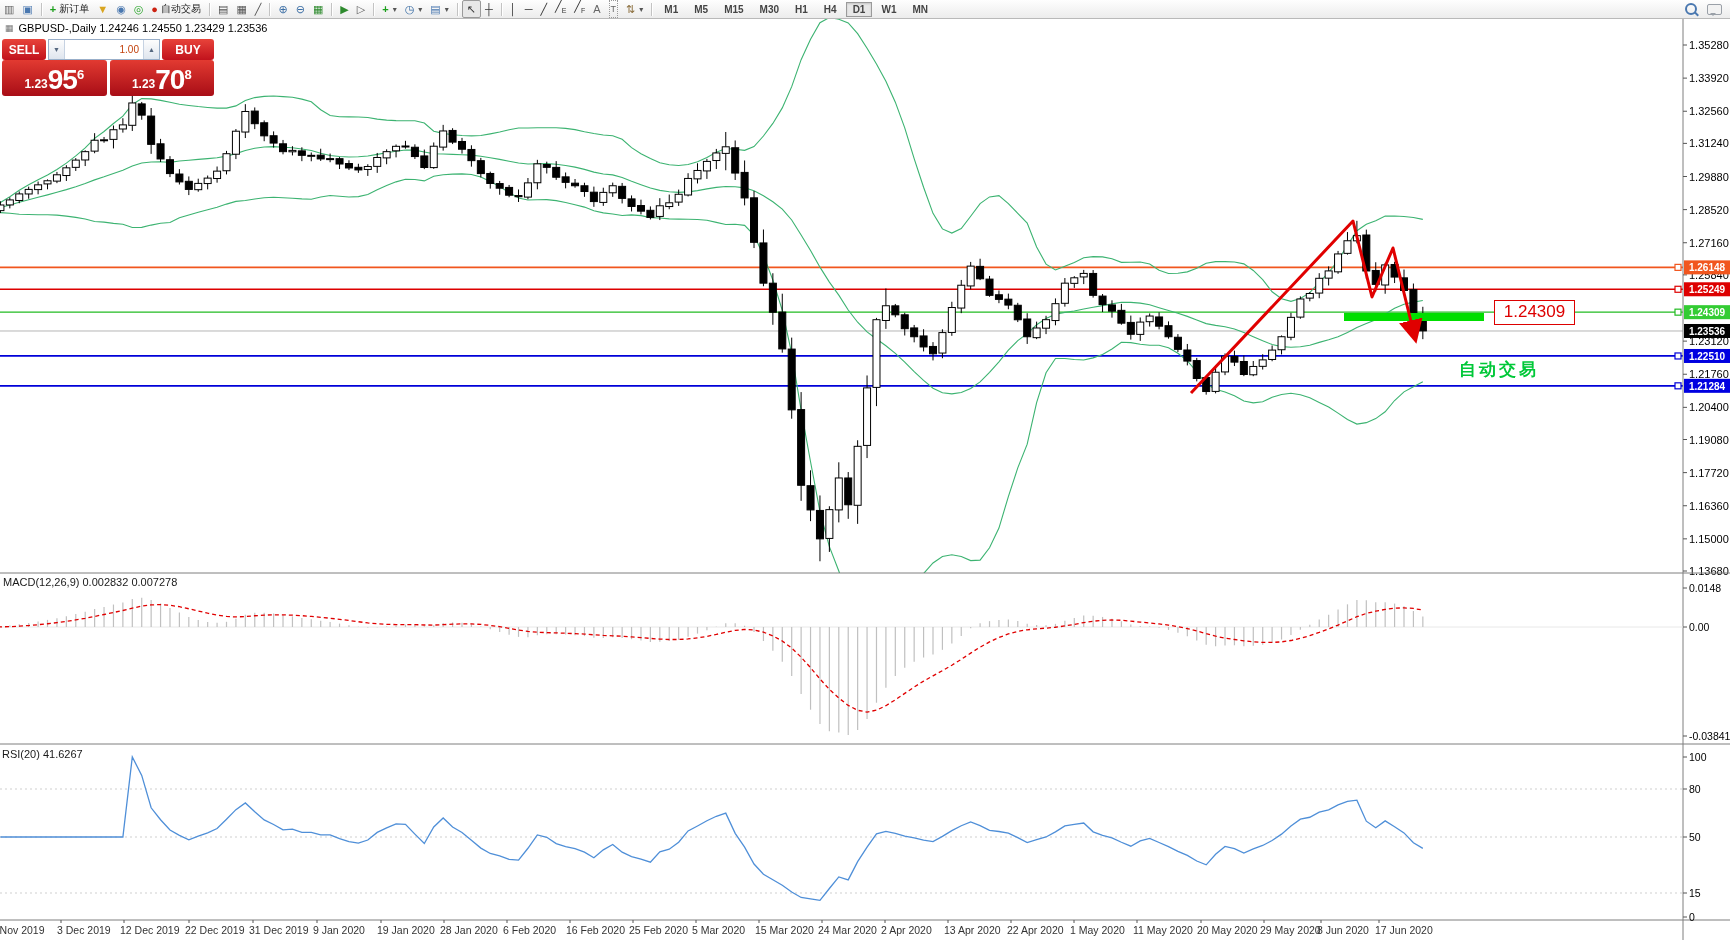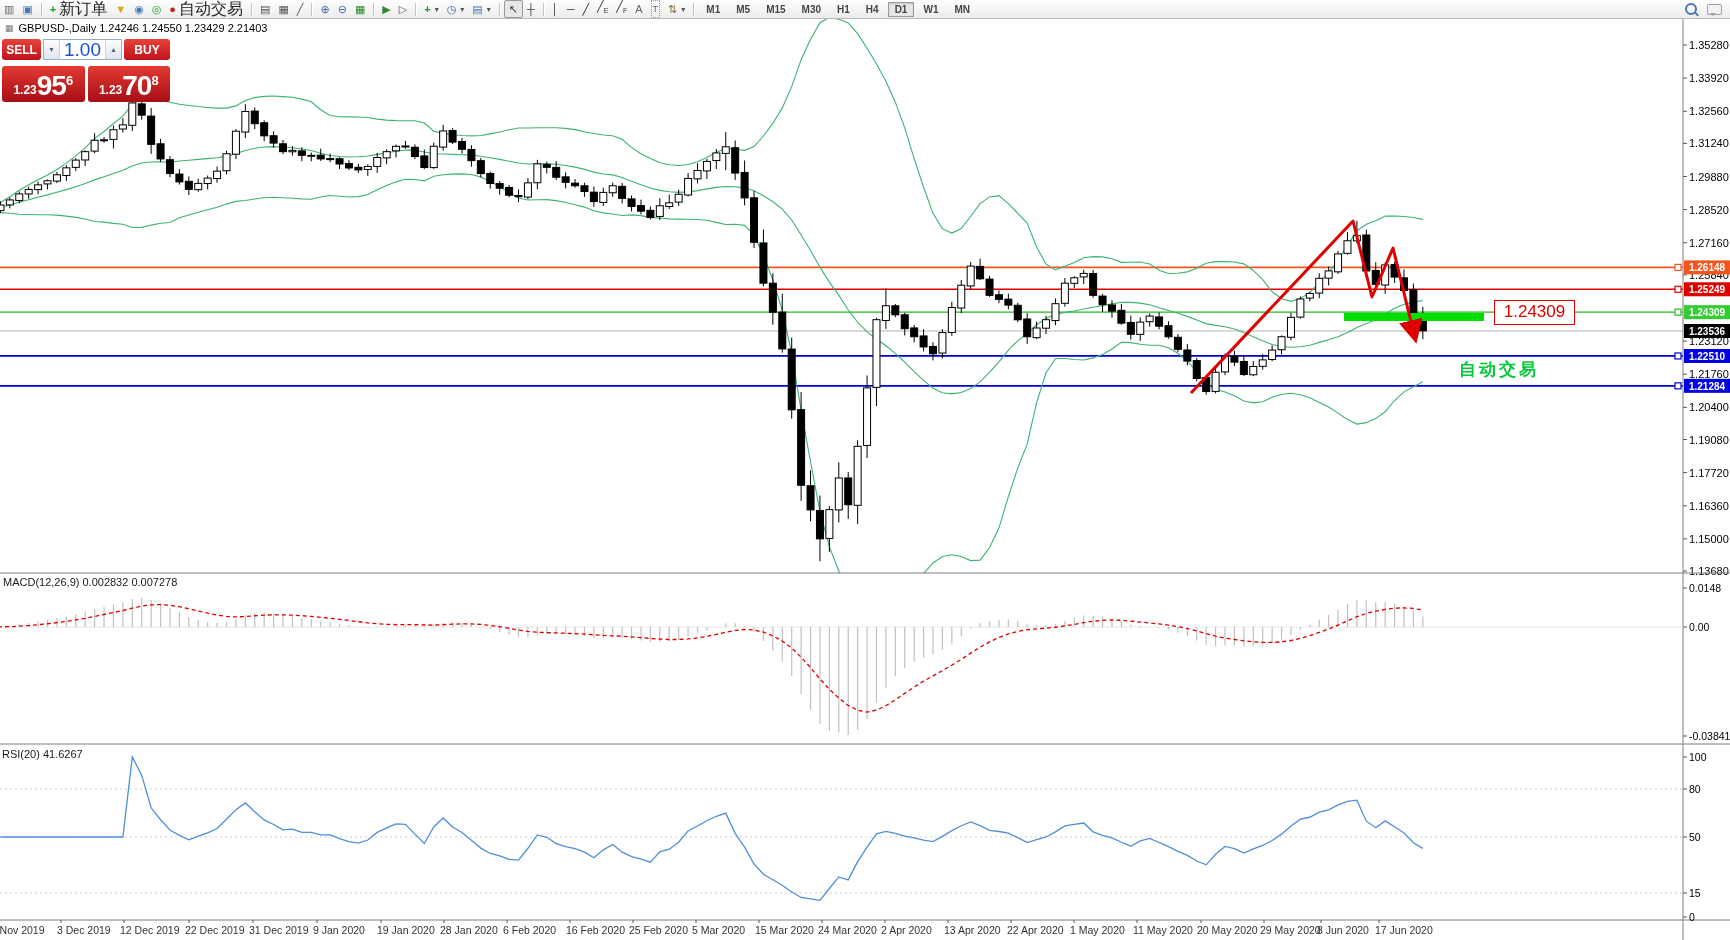--- a/index.html
+++ b/index.html
@@ -5,46 +5,46 @@
   html,body{margin:0;padding:0;background:#888;}
   #app{position:relative;width:1730px;height:940px;background:#fff;overflow:hidden;
        font-family:"Liberation Sans",sans-serif;-webkit-user-select:none;user-select:none;}
   
   #toolbar{position:absolute;left:0;top:0;width:1730px;height:18px;
     background:linear-gradient(#fefefe,#ececec);border-bottom:1px solid #b9b9b9;
     display:flex;align-items:center;font-size:11px;color:#333;white-space:nowrap;overflow:hidden;}
   .tb-sep{width:1px;height:13px;background:#c3c3c3;box-shadow:1px 0 0 #fff;margin:0 4px;flex:none;}
   .tb-btn{display:flex;align-items:center;gap:3px;padding:0 4px;height:16px;flex:none;cursor:default;border-radius:2px;}
   .tb-ic{font-size:11px;line-height:16px;}
-  .tb-lab{font-size:16px;color:#222;}
+  .tb-lab{font-size:10px;color:#222;}
   .tb-dd{font-size:8px;color:#555;margin-left:1px;}
   .tf-btn{padding:1px 6px;margin:0 1px;font-size:10px;font-weight:bold;color:#444;border:1px solid transparent;flex:none;}
   .tf-btn.sel{border:1px solid #9a9a9a;background:#e7e7e7;box-shadow:inset 0 1px 2px rgba(0,0,0,.15);}
   .tb-btn.sel{border:1px solid #9a9a9a;background:#e7e7e7;}
   #tb-right{position:absolute;right:8px;top:0;height:18px;display:flex;align-items:center;gap:10px;}
   .mag{position:relative;width:8px;height:8px;border:2px solid #4a78b0;border-radius:50%;display:inline-block;}
   .mag::after{content:"";position:absolute;left:7px;top:8px;width:5px;height:2px;background:#4a78b0;transform:rotate(45deg);}
   .chat{position:relative;width:13px;height:9px;border:1.5px solid #9aa0a8;border-radius:2px;display:inline-block;background:#f2f2f2;}
   .chat::after{content:"";position:absolute;left:2px;top:8px;border:3px solid transparent;border-top-color:#9aa0a8;}
   
   #chart-title{position:absolute;left:5px;top:22px;font-size:11px;color:#000;display:flex;gap:5px;align-items:center;}
   #chart-title .w-ic{color:#777;font-size:9px;}
   
-  #oneclick{position:absolute;left:2px;top:39px;width:168px;}
+  #oneclick{position:absolute;left:2px;top:39px;width:212px;}
   #oc-row1{display:flex;height:21px;}
   .oc-btn{background:linear-gradient(#e8433a,#c1121c);color:#fff;font-size:12px;font-weight:bold;
     display:flex;align-items:center;justify-content:center;border-radius:3px;}
   #oc-sell{width:44px;}
   #oc-buy{width:52px;margin-left:2px;}
   #oc-spin{flex:1;display:flex;margin-left:2px;border:1px solid #98aec9;background:#fff;}
   .spin-btn{width:15px;background:linear-gradient(#fdfdfd,#dfe5ee);border-right:1px solid #c6d2e2;
     display:flex;align-items:center;justify-content:center;font-size:7px;color:#55677f;}
   #spin-up{border-right:none;border-left:1px solid #c6d2e2;}
-  #oc-vol{flex:1;text-align:right;font-size:19px;padding:0 4px;line-height:19px;color:#1d4ed8;}
-  #oc-row2{display:flex;margin-top:6px;height:36px;}
+  #oc-vol{flex:1;text-align:right;font-size:10px;padding:0 4px;line-height:19px;color:#c2410c;}
+  #oc-row2{display:flex;margin-top:0;height:36px;}
   .oc-price{flex:1;background:linear-gradient(#e23a31,#a80d16);border-radius:3px;color:#fff;
     display:flex;align-items:flex-end;justify-content:center;padding-bottom:2px;}
   .oc-price+.oc-price{margin-left:3px;}
   .p-small{font-size:12px;font-weight:bold;line-height:20px;}
   .p-big{font-size:28px;font-weight:bold;line-height:28px;letter-spacing:-1px;}
   .p-sup{font-size:13px;font-weight:bold;line-height:30px;align-self:flex-start;}
   
   .pane-label{position:absolute;font-size:11px;color:#1a1a1a;}
   
   #support-box{position:absolute;left:1494px;top:300px;width:79px;height:23px;border:1px solid #dd0000;
@@ -786,21 +786,21 @@
     <span class="tf-btn">W1</span>
     <span class="tf-btn">MN</span>
     <span id="tb-right">
       <span class="mag"></span>
       <span class="chat"></span>
     </span>
   </div>
 
   <div id="chart-title">
     <span class="w-ic">▦</span>
-    <span>GBPUSD-,Daily  1.24246 1.24550 1.23429 2.21403</span>
+    <span>GBPUSD-,Daily  1.24246 1.24550 1.23429 1.23536</span>
   </div>
 
   <div id="oneclick">
     <div id="oc-row1">
       <div id="oc-sell" class="oc-btn">SELL</div>
       <div id="oc-spin">
         <div class="spin-btn" id="spin-dn">▼</div>
         <div id="oc-vol">1.00</div>
         <div class="spin-btn" id="spin-up">▲</div>
       </div>

